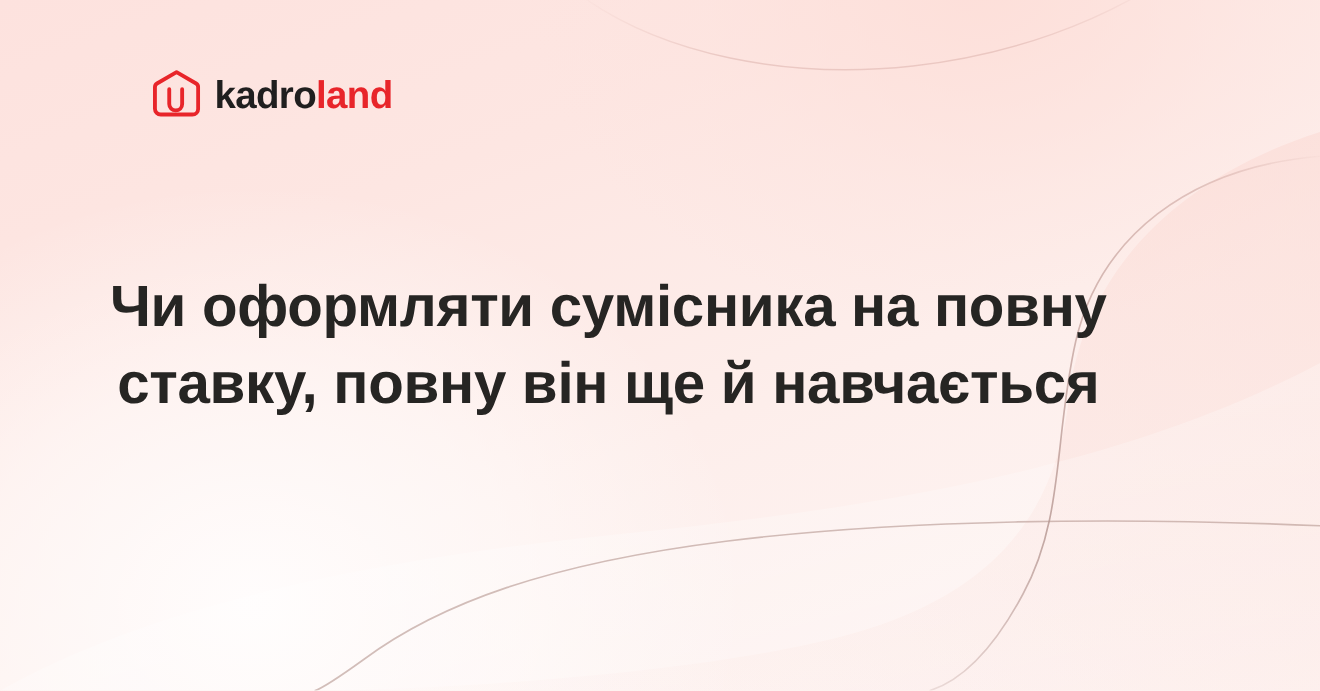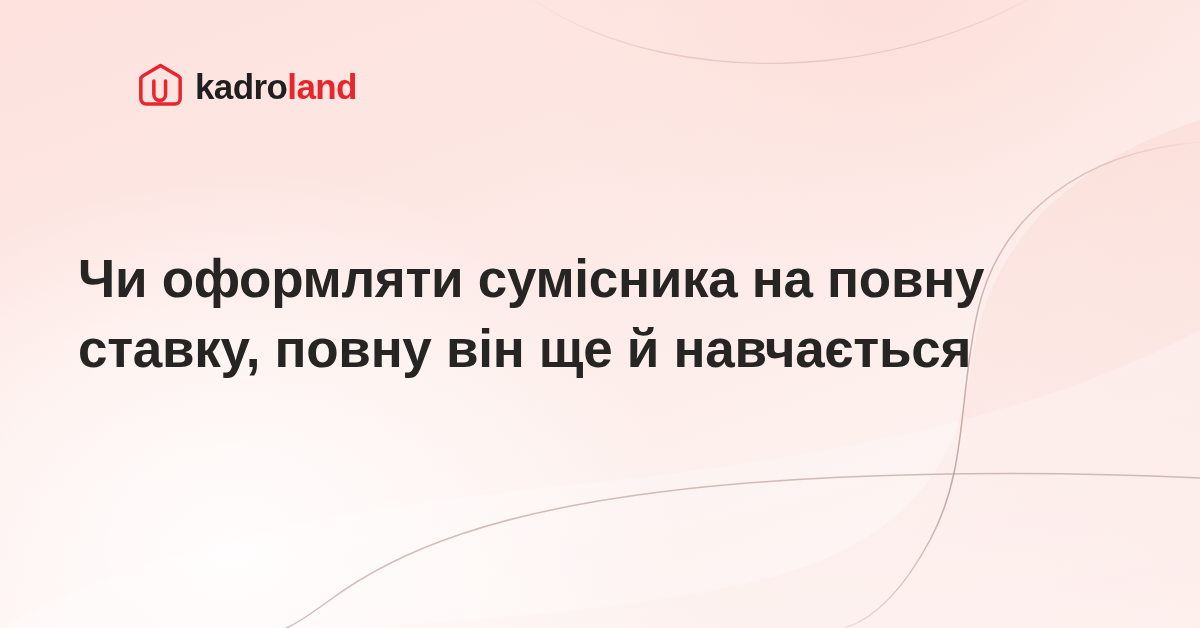--- a/index.html
+++ b/index.html
@@ -79,21 +79,21 @@
     position: absolute;
     left: 78px;
     top: 208px;
     width: 950px;
     color: #262523;
     font-size: 53px;
     font-weight: 700;
     line-height: 1.33;
     letter-spacing: -0.3px;
   }
-  .headline .ln { display: block; white-space: nowrap; }
+  .headline .ln { display: block; white-space: nowrap; text-align: center; }
 </style>
 </head>
 <body>
 
 <div class="card">
 
   <div class="bg-base"></div>
   <div class="bg-glow-left"></div>
   <div class="bg-glow-top"></div>
 

